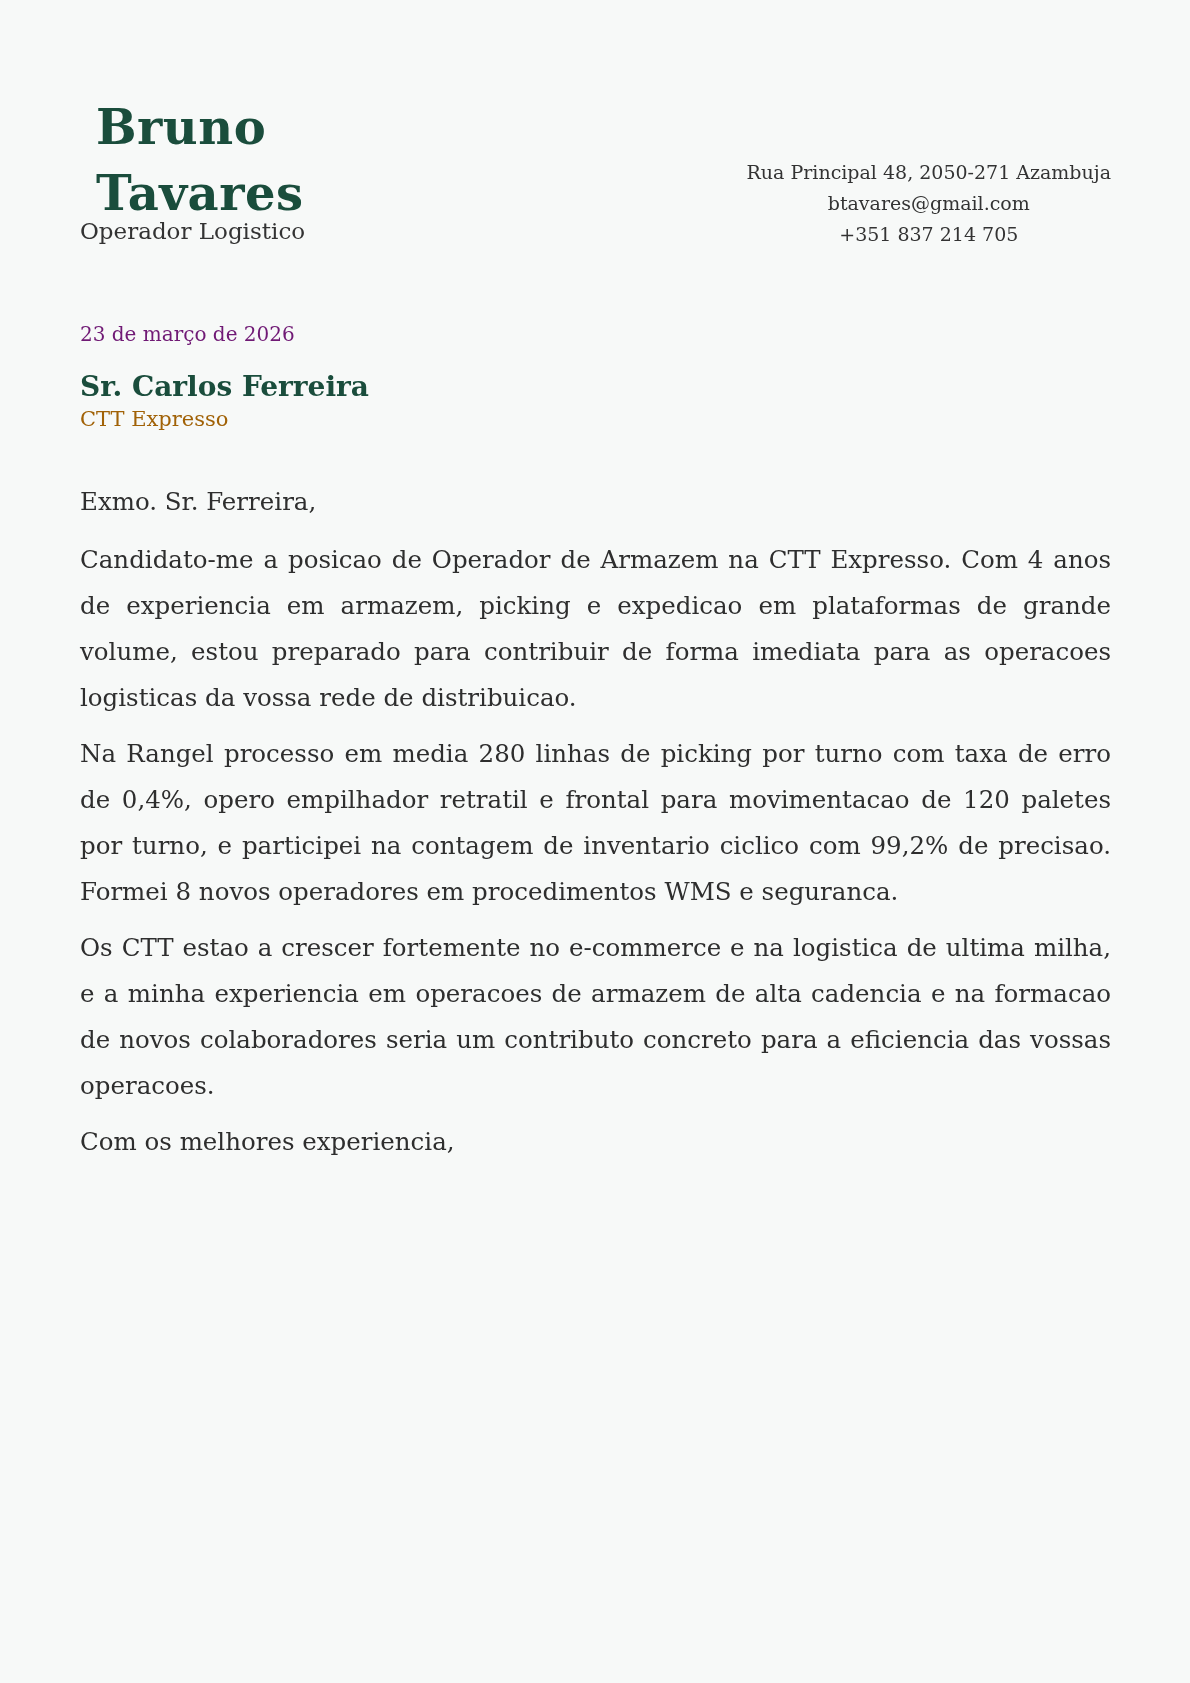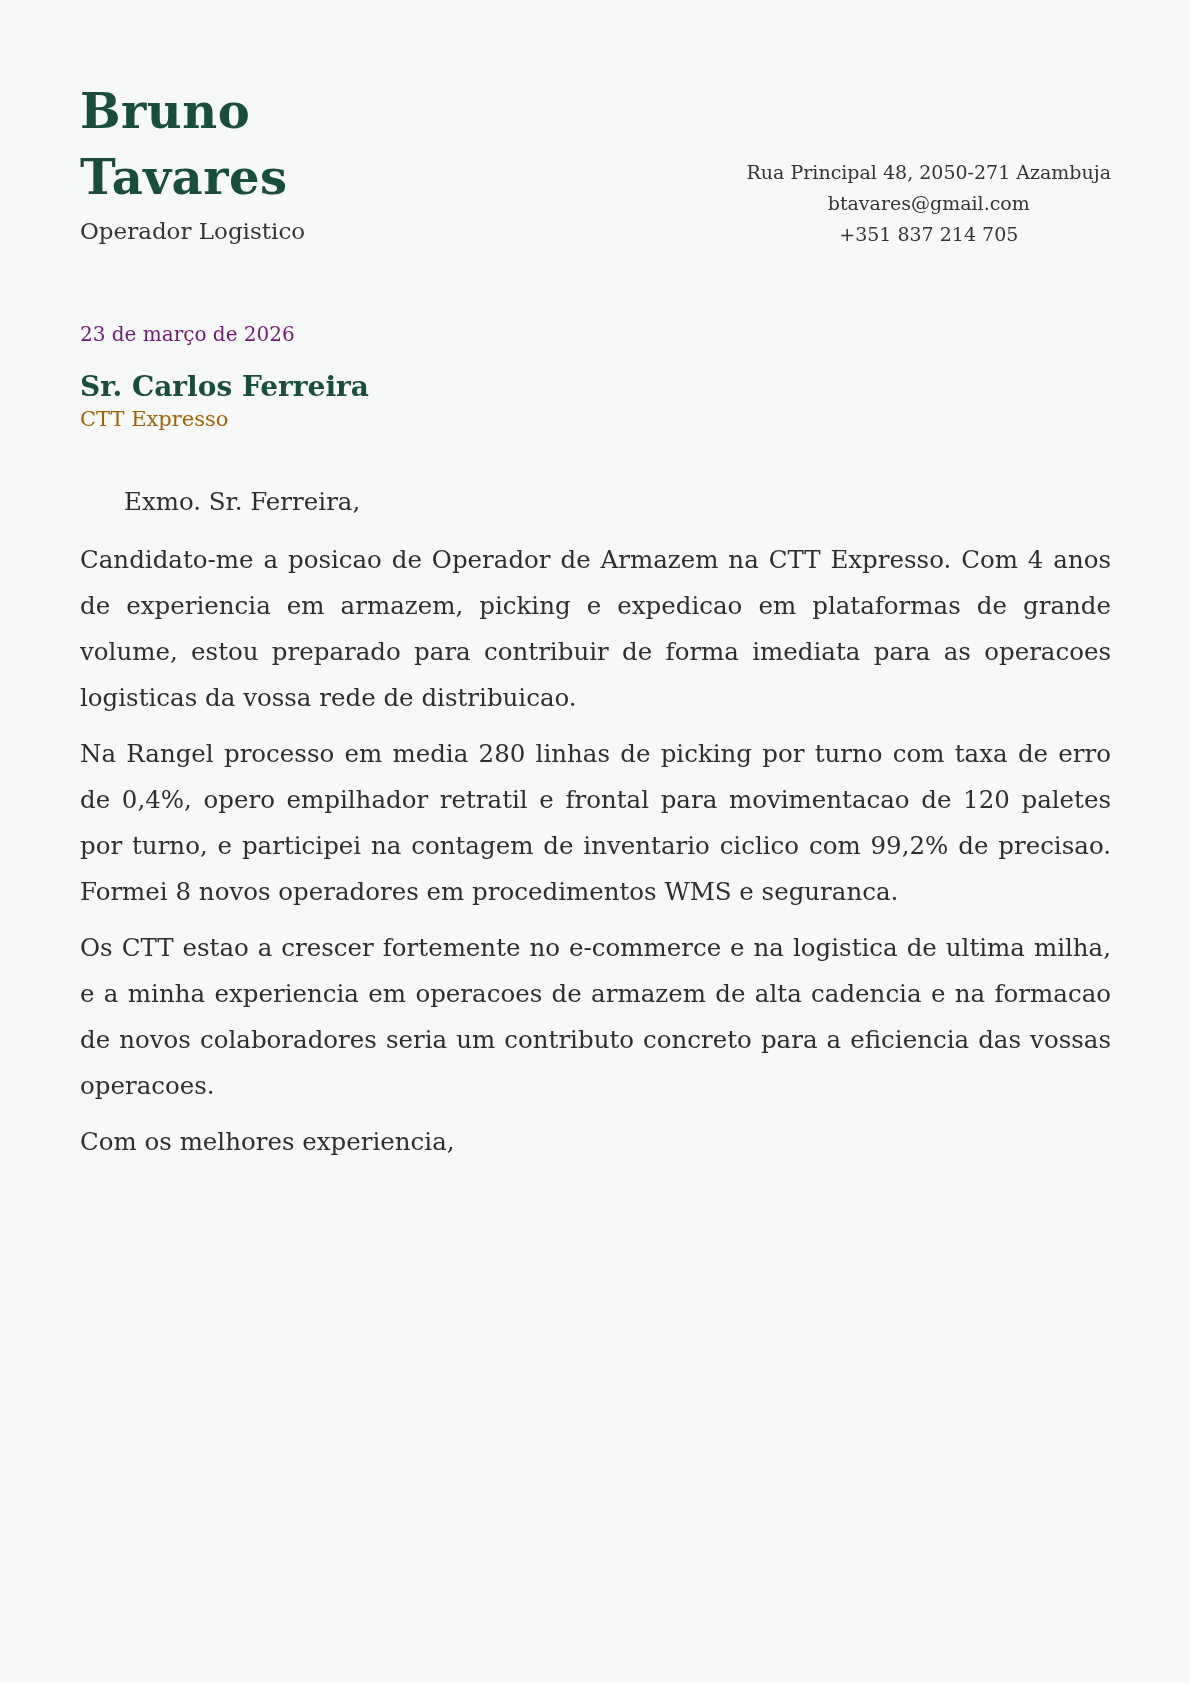--- a/index.html
+++ b/index.html
@@ -28,21 +28,21 @@
     .name {
       position: absolute;
       left: 0;
       top: 78px;
       color: #1a4d3c;
       font-family: "DejaVu Serif", serif;
       font-weight: bold;
       font-size: 48px;
       line-height: 66px;
       letter-spacing: 0.5px;
-      margin: 0;
+      margin: 16px;
     }
     .name span { display: block; }
     .role {
       position: absolute;
       left: 0;
       top: 216px;
       font-size: 23px;
       line-height: 30px;
       color: #333;
     }
@@ -86,21 +86,21 @@
       top: 479px;
       width: 1031px;
       font-size: 24.5px;
       line-height: 46px;
       color: #2e2e2e;
     }
     .body p {
       margin: 0 0 10px 0;
       text-align: justify;
     }
-    .body p.greeting { margin-bottom: 12px; margin-left: 44px; }
+    .body p.greeting { margin-bottom: 12px; }
     .body p.closing { margin-bottom: 12px; }
   </style>
 </head>
 <body>
 
 <div class="page">
   <div class="header">
     <h1 class="name">
       <span>Bruno</span>
       <span>Tavares</span>

